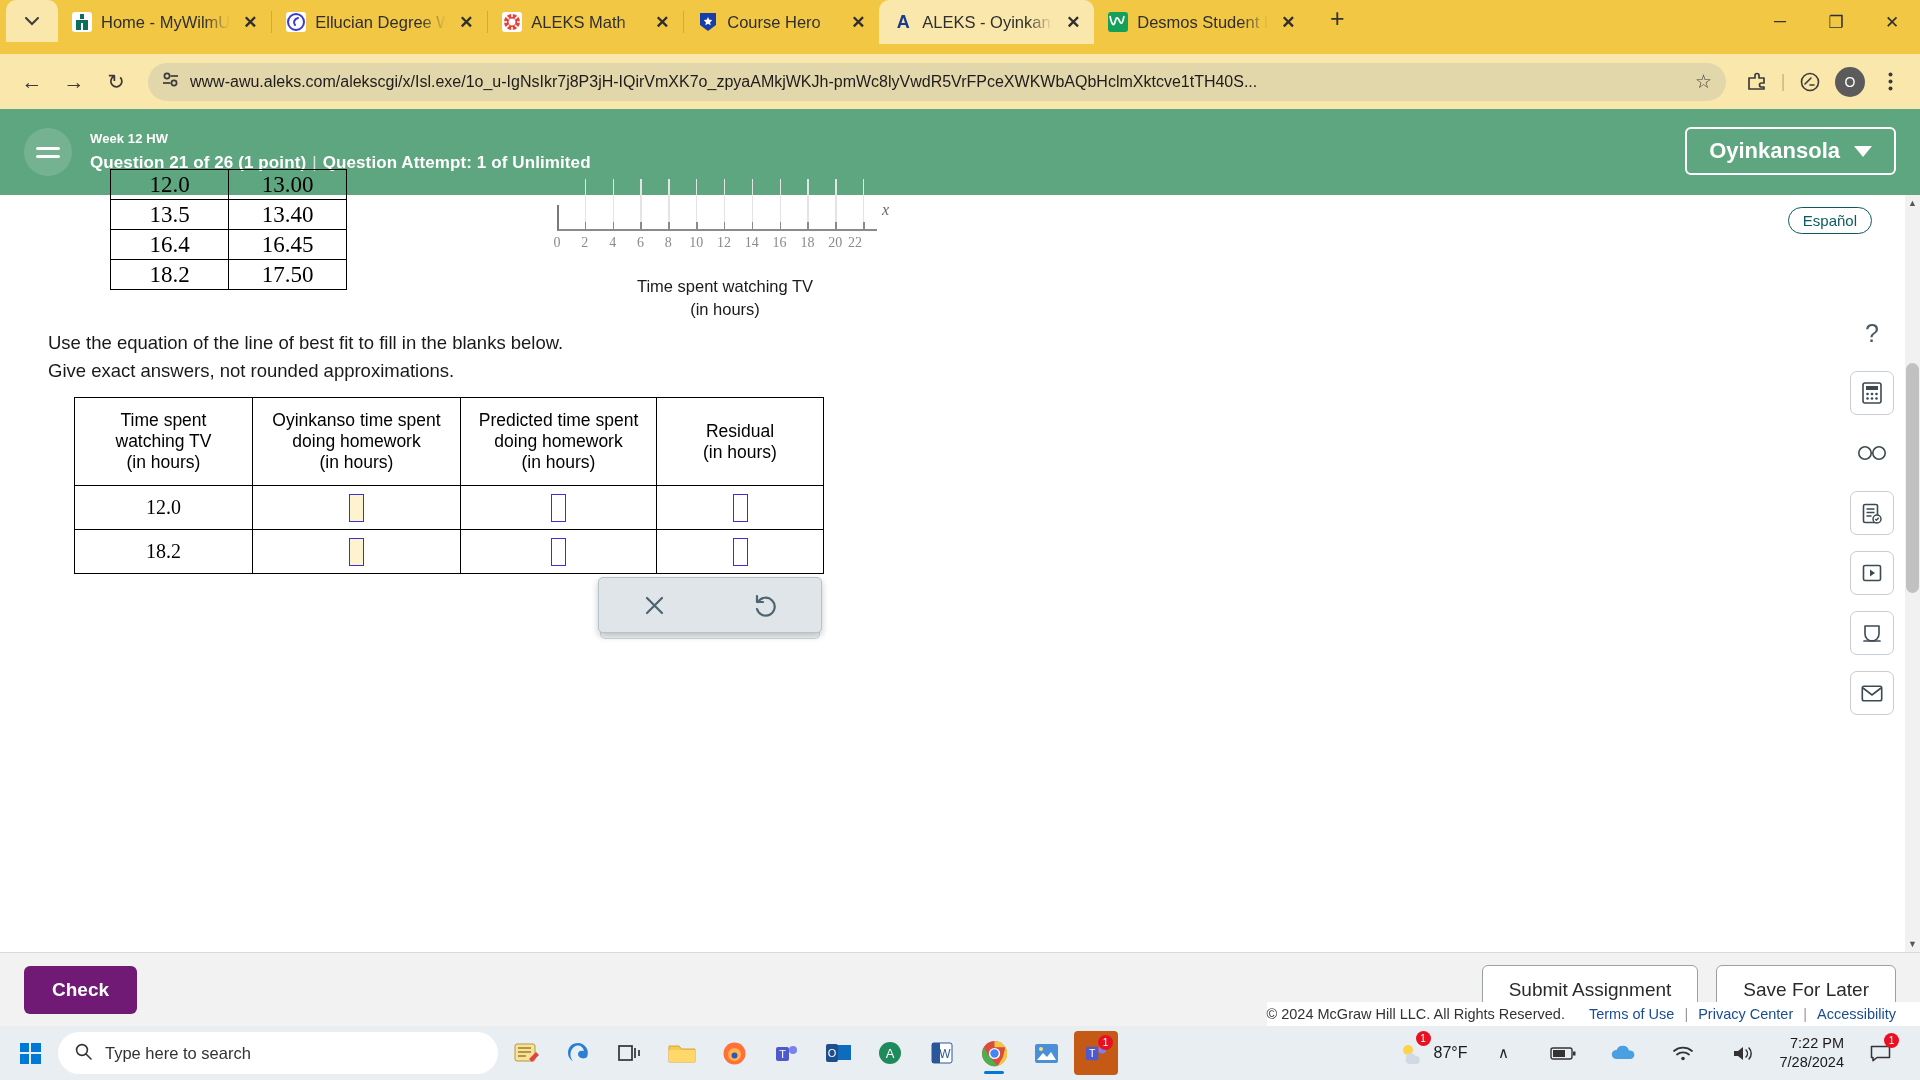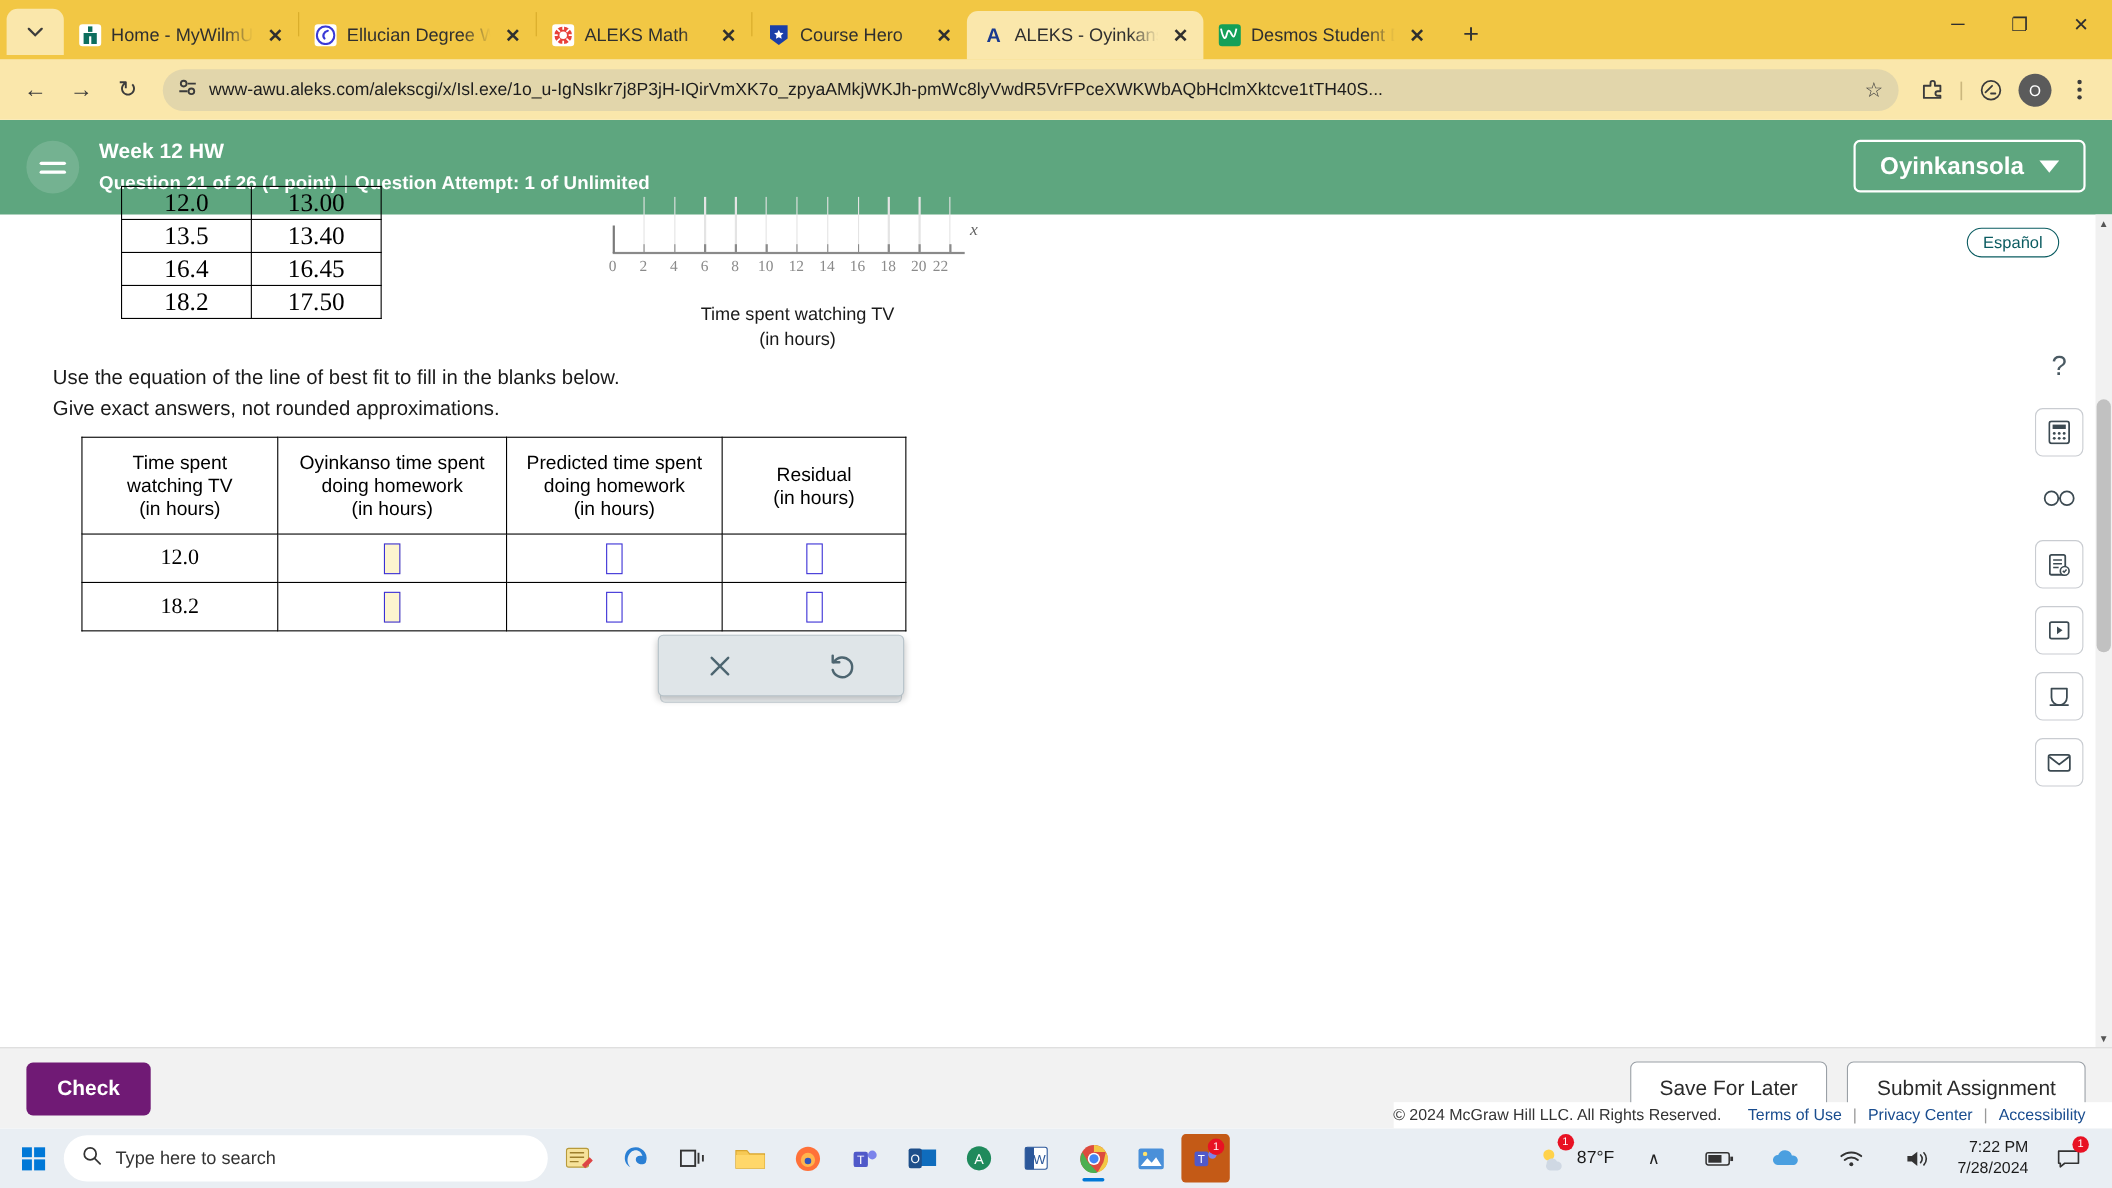--- a/index.html
+++ b/index.html
@@ -6,21 +6,21 @@
   html, body {
     width: 1920px; height: 1080px;
     font-family: "Liberation Sans", sans-serif;
     overflow: hidden; background: #ffffff;
   }
 
   
   .browser { width: 1920px; height: 1026px; display: flex; flex-direction: column; }
 
   .tabstrip {
-    height: 54px; background: #f2c744; display: flex; align-items: flex-end;
+    height: 54px; background: #f2c744; display: flex; align-items: flex-start;
     padding-left: 6px; position: relative; flex: 0 0 54px;
   }
   .tab-menu-btn {
     width: 52px; height: 42px; margin-bottom: 4px; border-radius: 10px 10px 0 0;
     background: #fae7ab; display: flex; align-items: center; justify-content: center;
     color: #3c3c3c; font-size: 15px; cursor: pointer;
   }
   .tab {
     height: 44px; display: flex; align-items: center; gap: 9px;
     padding: 0 10px 0 14px; max-width: 215px; min-width: 195px;
@@ -85,21 +85,21 @@
     height: 86px; background: #5ea67f; display:flex; align-items:center;
     padding: 0 24px; gap: 18px; position: relative;
   }
   .hamburger {
     width: 48px; height: 48px; border-radius: 50%; background: rgba(255,255,255,0.14);
     display:flex; flex-direction:column; align-items:center; justify-content:center;
     gap: 5px; cursor:pointer; flex: 0 0 48px;
   }
   .hamburger span { display:block; width:24px; height:3px; background:#fff; border-radius:2px; }
   .hdr-text { color:#fff; }
-  .hdr-title { font-size: 19px; font-weight: bold; margin-bottom: 7px; letter-spacing: .1px; }
+  .hdr-title { font-size: 13px; font-weight: bold; margin-bottom: 7px; letter-spacing: .1px; }
   .hdr-sub { font-size: 17px; font-weight: bold; letter-spacing: .1px; }
   .hdr-sub .pipe { opacity:.75; padding: 0 6px; font-weight: normal; }
   .user-btn {
     position:absolute; right: 24px; top: 18px;
     height: 48px; padding: 0 22px; border: 2px solid #fff; border-radius: 6px;
     background: transparent; color:#fff; font-size: 22px; font-weight: bold;
     display:flex; align-items:center; gap: 14px; cursor:pointer;
   }
   .caret-down { width:0;height:0;border-left:9px solid transparent;border-right:9px solid transparent;border-top:11px solid #fff; }
 
@@ -566,22 +566,22 @@
       <div class="vscroll">
         <div class="vcap" style="top:0;">▲</div>
         <div class="vthumb"></div>
         <div class="vcap" style="bottom:0;">▼</div>
       </div>
     </div>
 
     <div class="footer">
       <button class="btn-check">Check</button>
       <div class="footer-right">
+        <button class="btn-outline">Submit Assignment</button>
         <button class="btn-outline">Save For Later</button>
-        <button class="btn-outline">Submit Assignment</button>
       </div>
     </div>
 
     <div class="legal">
       <span>© 2024 McGraw Hill LLC. All Rights Reserved.</span>
       <span class="sep">&nbsp;</span>
       <a>Terms of Use</a>
       <span class="sep">|</span>
       <a>Privacy Center</a>
       <span class="sep">|</span>

